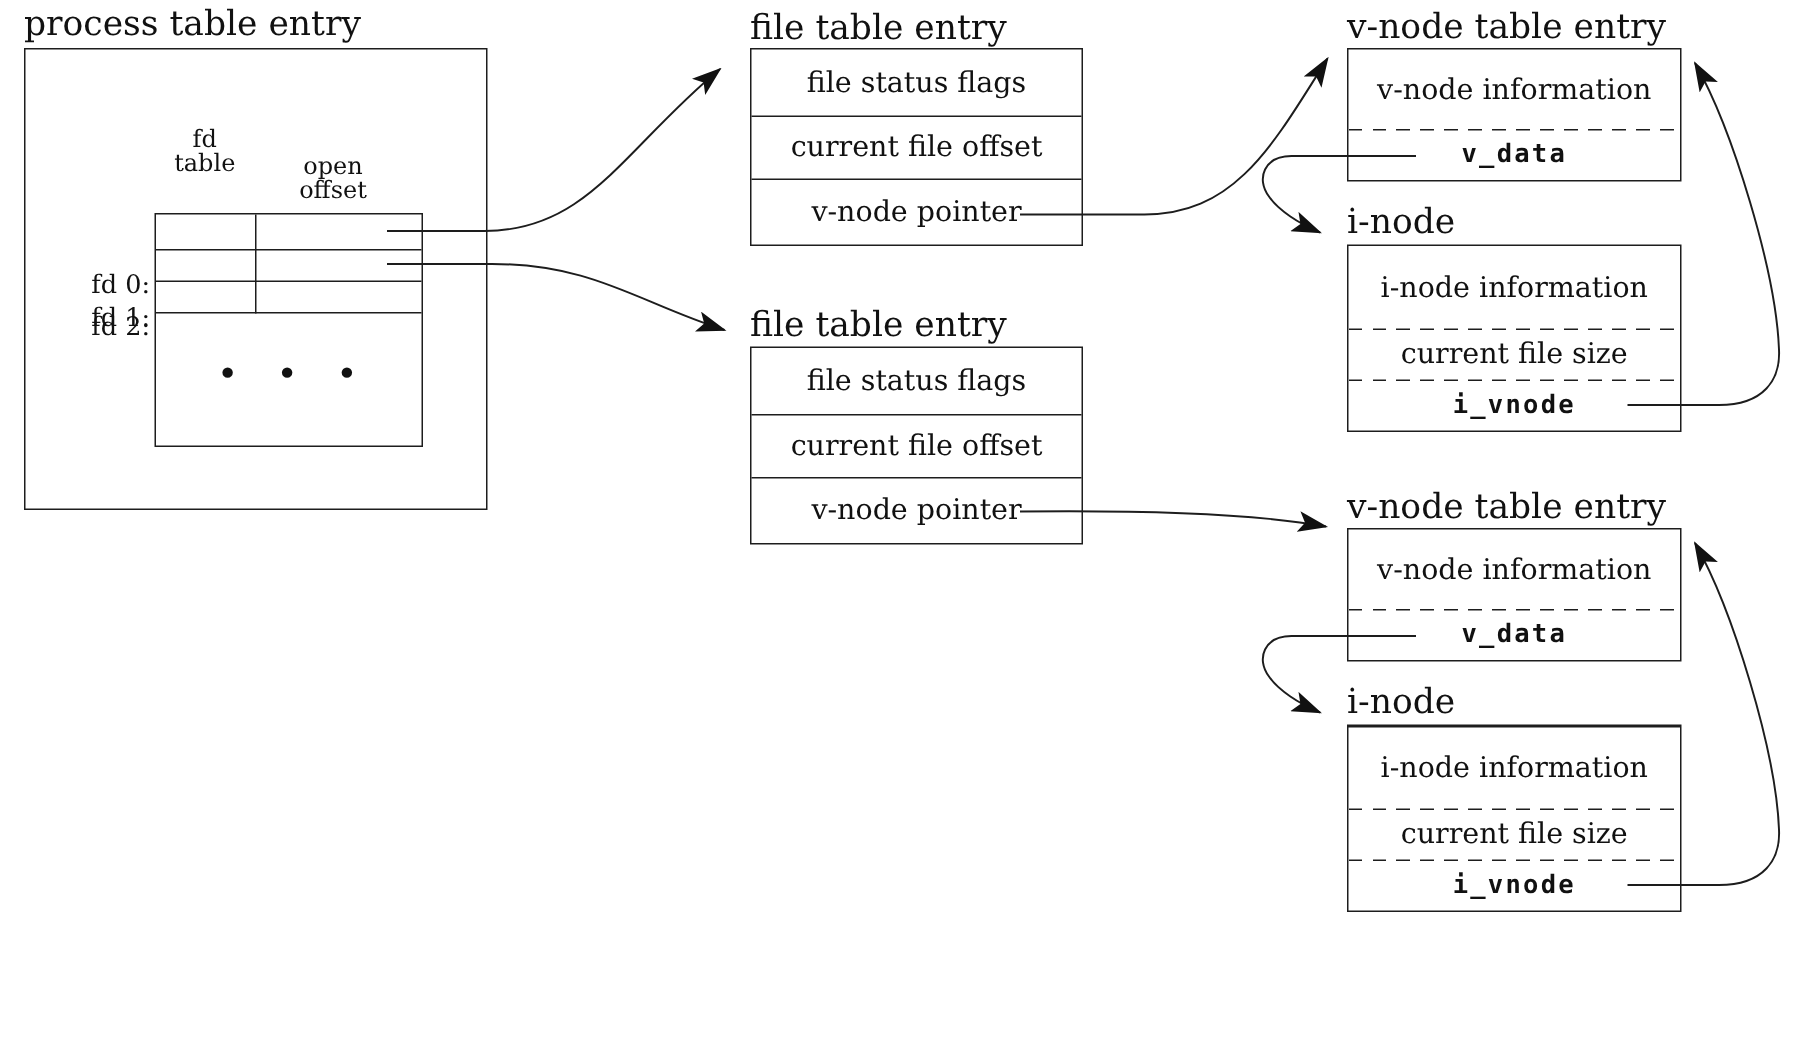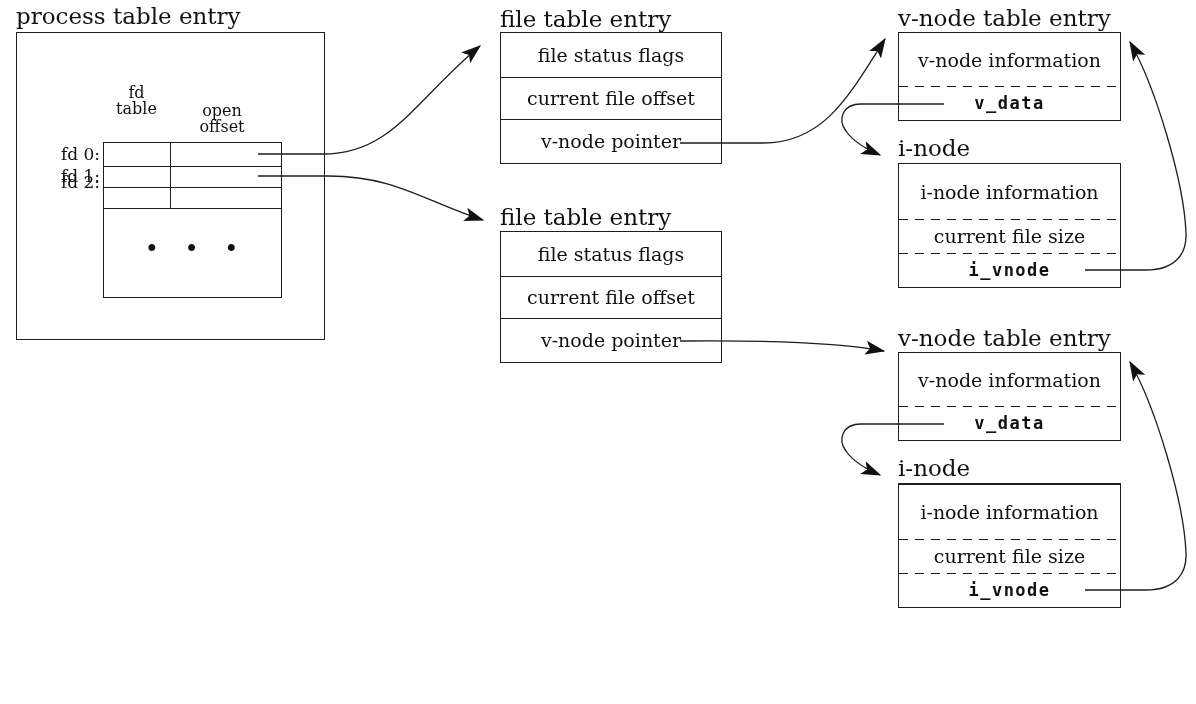--- a/index.html
+++ b/index.html
@@ -8,21 +8,21 @@
   .box{position:absolute;border:1px solid #1d1d1d;background:#fff;box-sizing:border-box;
        display:flex;flex-direction:column;}
   .lbl{position:absolute;color:#111;}
   .title{font-size:23px;text-align:left;white-space:nowrap;}
   .rowcell{display:flex;align-items:center;justify-content:center;font-size:19px;white-space:nowrap;}
   .mono{font-family:"DejaVu Sans Mono","Liberation Mono",monospace;font-size:17px;letter-spacing:1.5px;font-weight:bold;}
   .solid-line{position:absolute;left:0;right:0;height:1px;background:#1d1d1d;}
   .dash-line{position:absolute;left:0;right:0;height:1px;
              background:repeating-linear-gradient(90deg,#1d1d1d 0 9px,transparent 9px 16px);}
   .vline{position:absolute;width:1px;background:#1d1d1d;}
-  .fd-label{font-size:17px;text-align:right;line-height:20px;white-space:nowrap;}
+  .fd-label{font-size:17px;text-align:right;line-height:20px;white-space:nowrap;margin-top:36px;}
   .col-header{font-size:16px;line-height:16px;text-align:center;}
   .dots{position:absolute;left:0;right:0;text-align:center;font-size:24px;word-spacing:14px;letter-spacing:2px;}
   .overlay{position:absolute;left:0;top:0;width:1196px;height:704px;pointer-events:none;z-index:5;}
   .caption{font-size:20px;white-space:nowrap;}
   .caption b{margin-right:14px;}
   .in1-top{border-top-width:2px;}
 </style>
 </head>
 <body>
 

